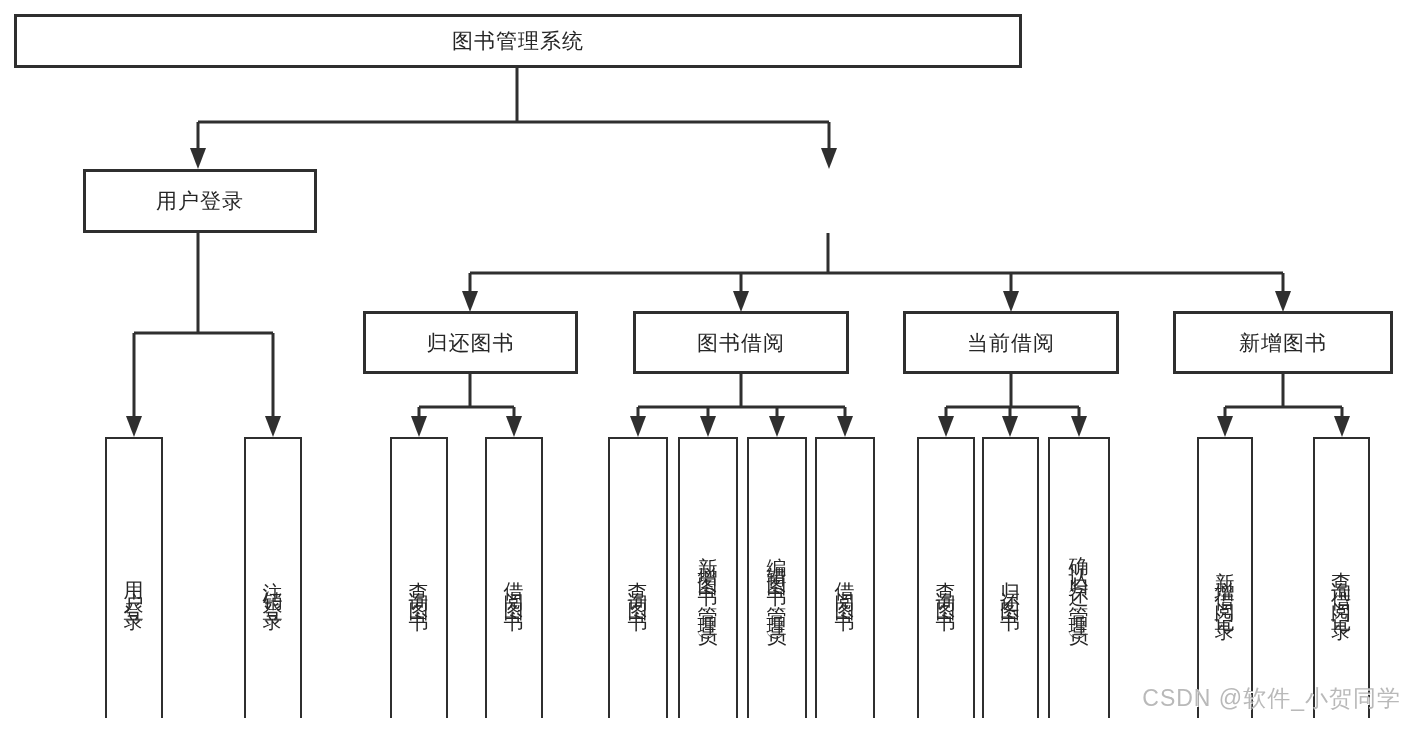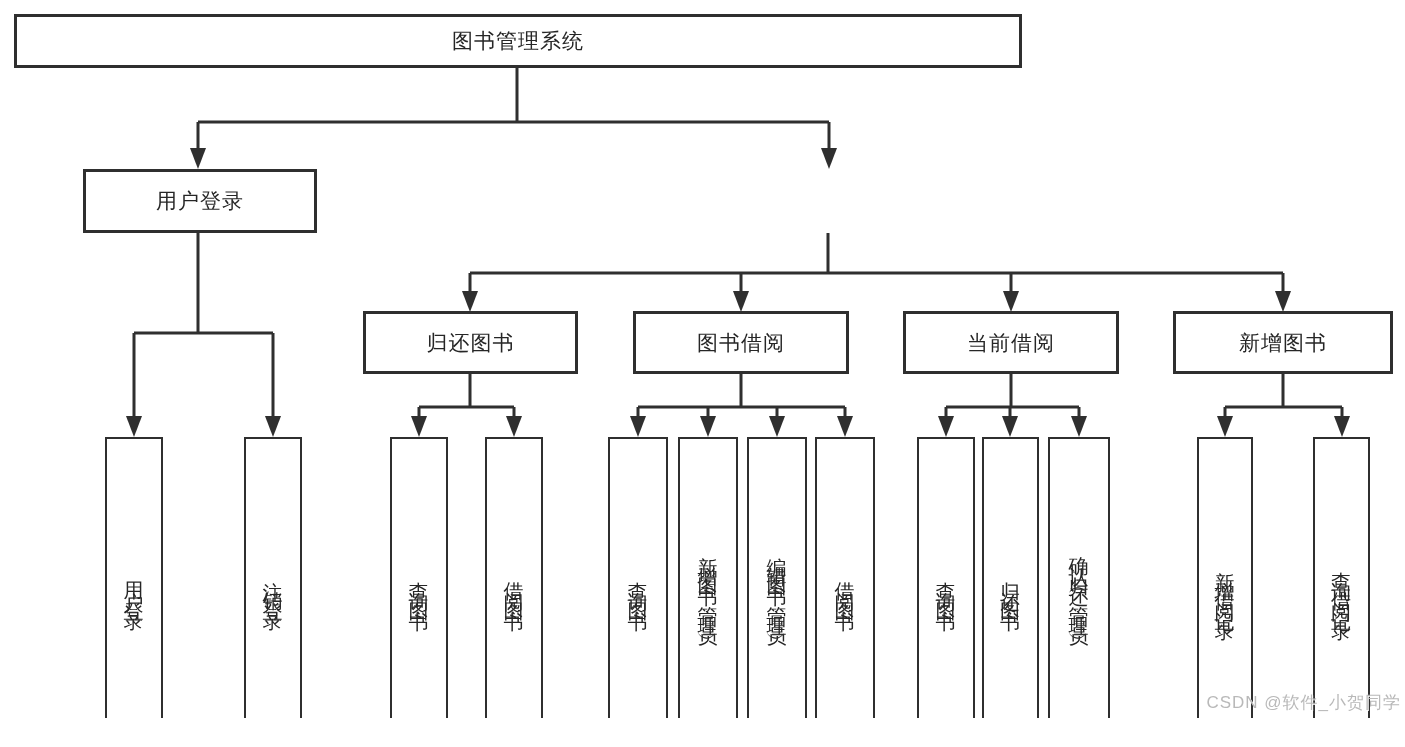--- a/index.html
+++ b/index.html
@@ -41,21 +41,21 @@
   .vtext{
     writing-mode:vertical-rl;
     text-orientation:mixed;
     letter-spacing:10px;
     line-height:1;
     white-space:nowrap;
   }
   .watermark{
     position:absolute;
     right:4px;bottom:4px;
-    font-size:17px;
+    font-size:23px;
     color:var(--wm);
     text-shadow:1px 1px 0 #ffffff;
     z-index:5;
     letter-spacing:1px;
   }
 </style>
 </head>
 <body>
 
 <div class="canvas">

